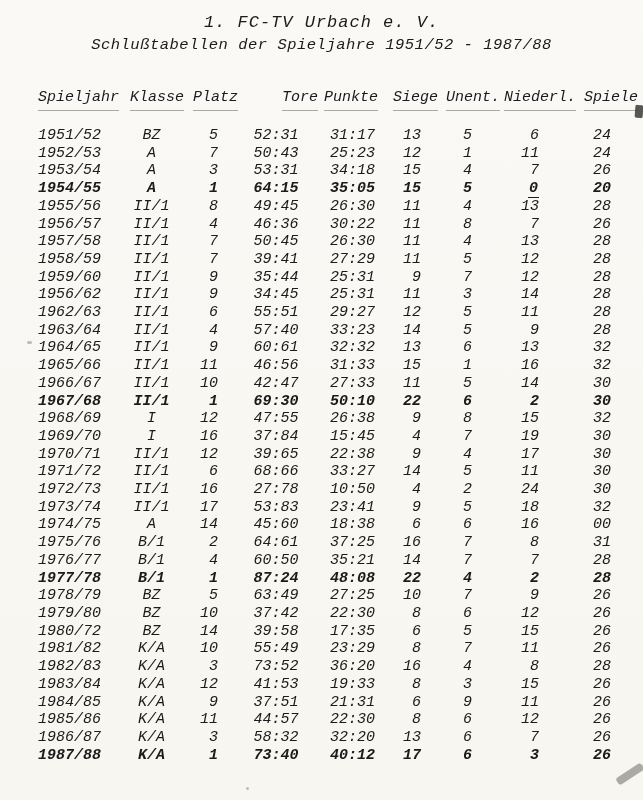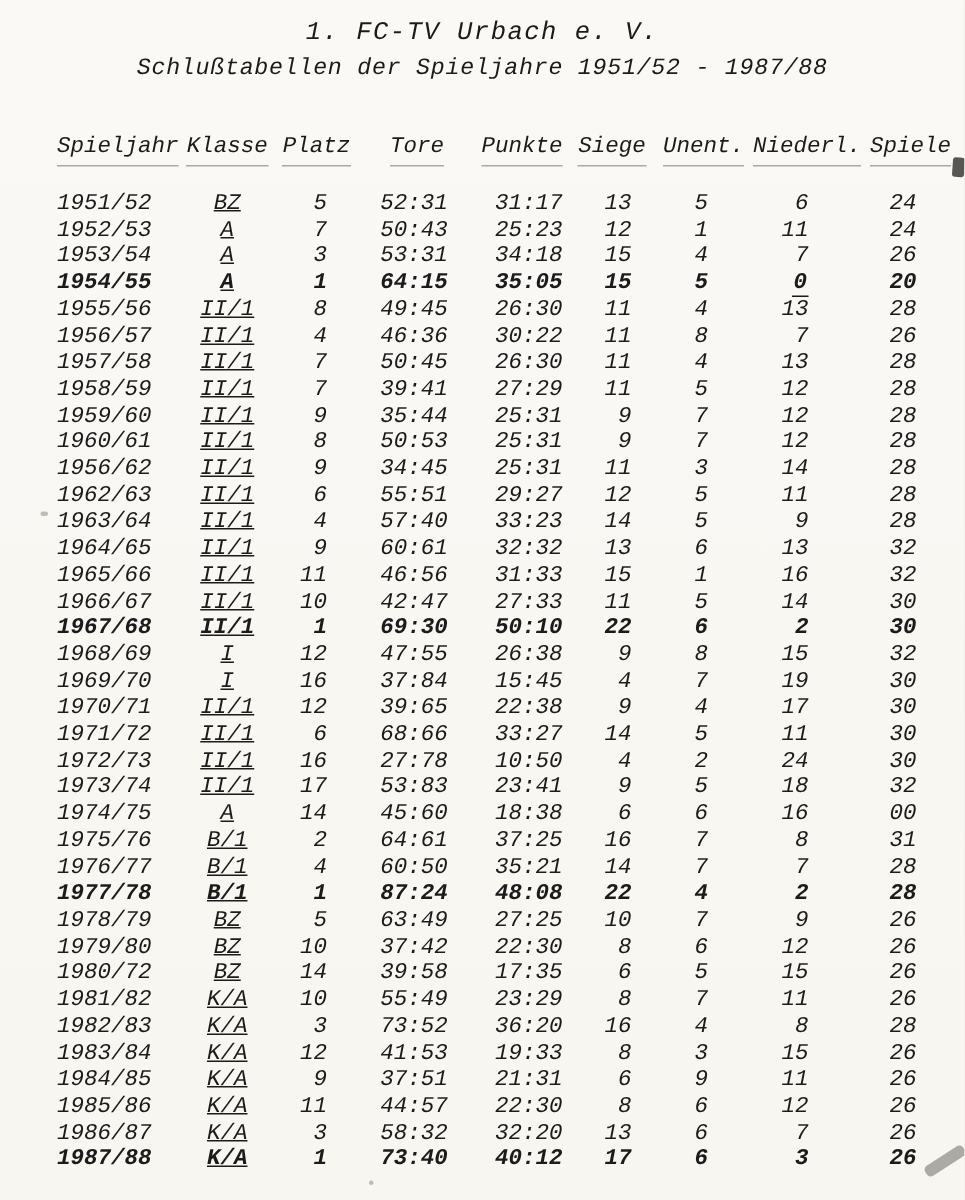--- a/index.html
+++ b/index.html
@@ -22,36 +22,36 @@
     font-size:15.5px;line-height:22px;letter-spacing:0.5px;
   }
   table.season{
     position:absolute;top:88px;left:16px;
     border-collapse:collapse;table-layout:fixed;
     width:622px;
     font-size:15px;
   }
   table.season th{
     font-weight:normal;font-size:15px;
-    text-align:center;vertical-align:top;
+    text-align:right;vertical-align:top;
     padding:0 0 16px 0;line-height:20px;
     white-space:nowrap;
   }
   table.season th .hu{
     display:inline-block;
     padding-bottom:2px;
     border-bottom:1px solid rgba(110,104,94,0.55);
   }
   table.season th:nth-child(1){text-align:left;padding-left:22px;}
   table.season td{
     height:17.7px;padding:0;line-height:17.7px;
     white-space:nowrap;overflow:visible;
   }
   table.season td:nth-child(1){text-align:left;padding-left:22px;}
-  table.season td:nth-child(2){text-align:center;text-decoration:underline;}
+  table.season td:nth-child(2){text-align:center;}
   table.season td:nth-child(3){text-align:right;padding-right:20px;}
   table.season td:nth-child(4){text-align:center;padding-right:4px;}
   table.season td:nth-child(5){text-align:right;padding-right:3px;}
   table.season td:nth-child(6){text-align:right;padding-right:17px;}
   table.season td:nth-child(7){text-align:right;padding-right:28px;}
   table.season td:nth-child(8){text-align:right;padding-right:37px;}
   table.season td:nth-child(9){text-align:right;padding-right:27px;}
   tr.champion{font-weight:bold;}
   .uline{border-bottom:1.5px solid #1b1b1b;padding:0 1px;}
   
@@ -197,31 +197,20 @@
           <td>II/1</td>
           <td>9</td>
           <td>35:44</td>
           <td>25:31</td>
           <td>9</td>
           <td>7</td>
           <td>12</td>
           <td>28</td>
         </tr>
         <tr>
-          <td>1960/61</td>
-          <td>II/1</td>
-          <td>8</td>
-          <td>50:53</td>
-          <td>25:31</td>
-          <td>9</td>
-          <td>7</td>
-          <td>12</td>
-          <td>28</td>
-        </tr>
-        <tr>
           <td>1956/62</td>
           <td>II/1</td>
           <td>9</td>
           <td>34:45</td>
           <td>25:31</td>
           <td>11</td>
           <td>3</td>
           <td>14</td>
           <td>28</td>
         </tr>

